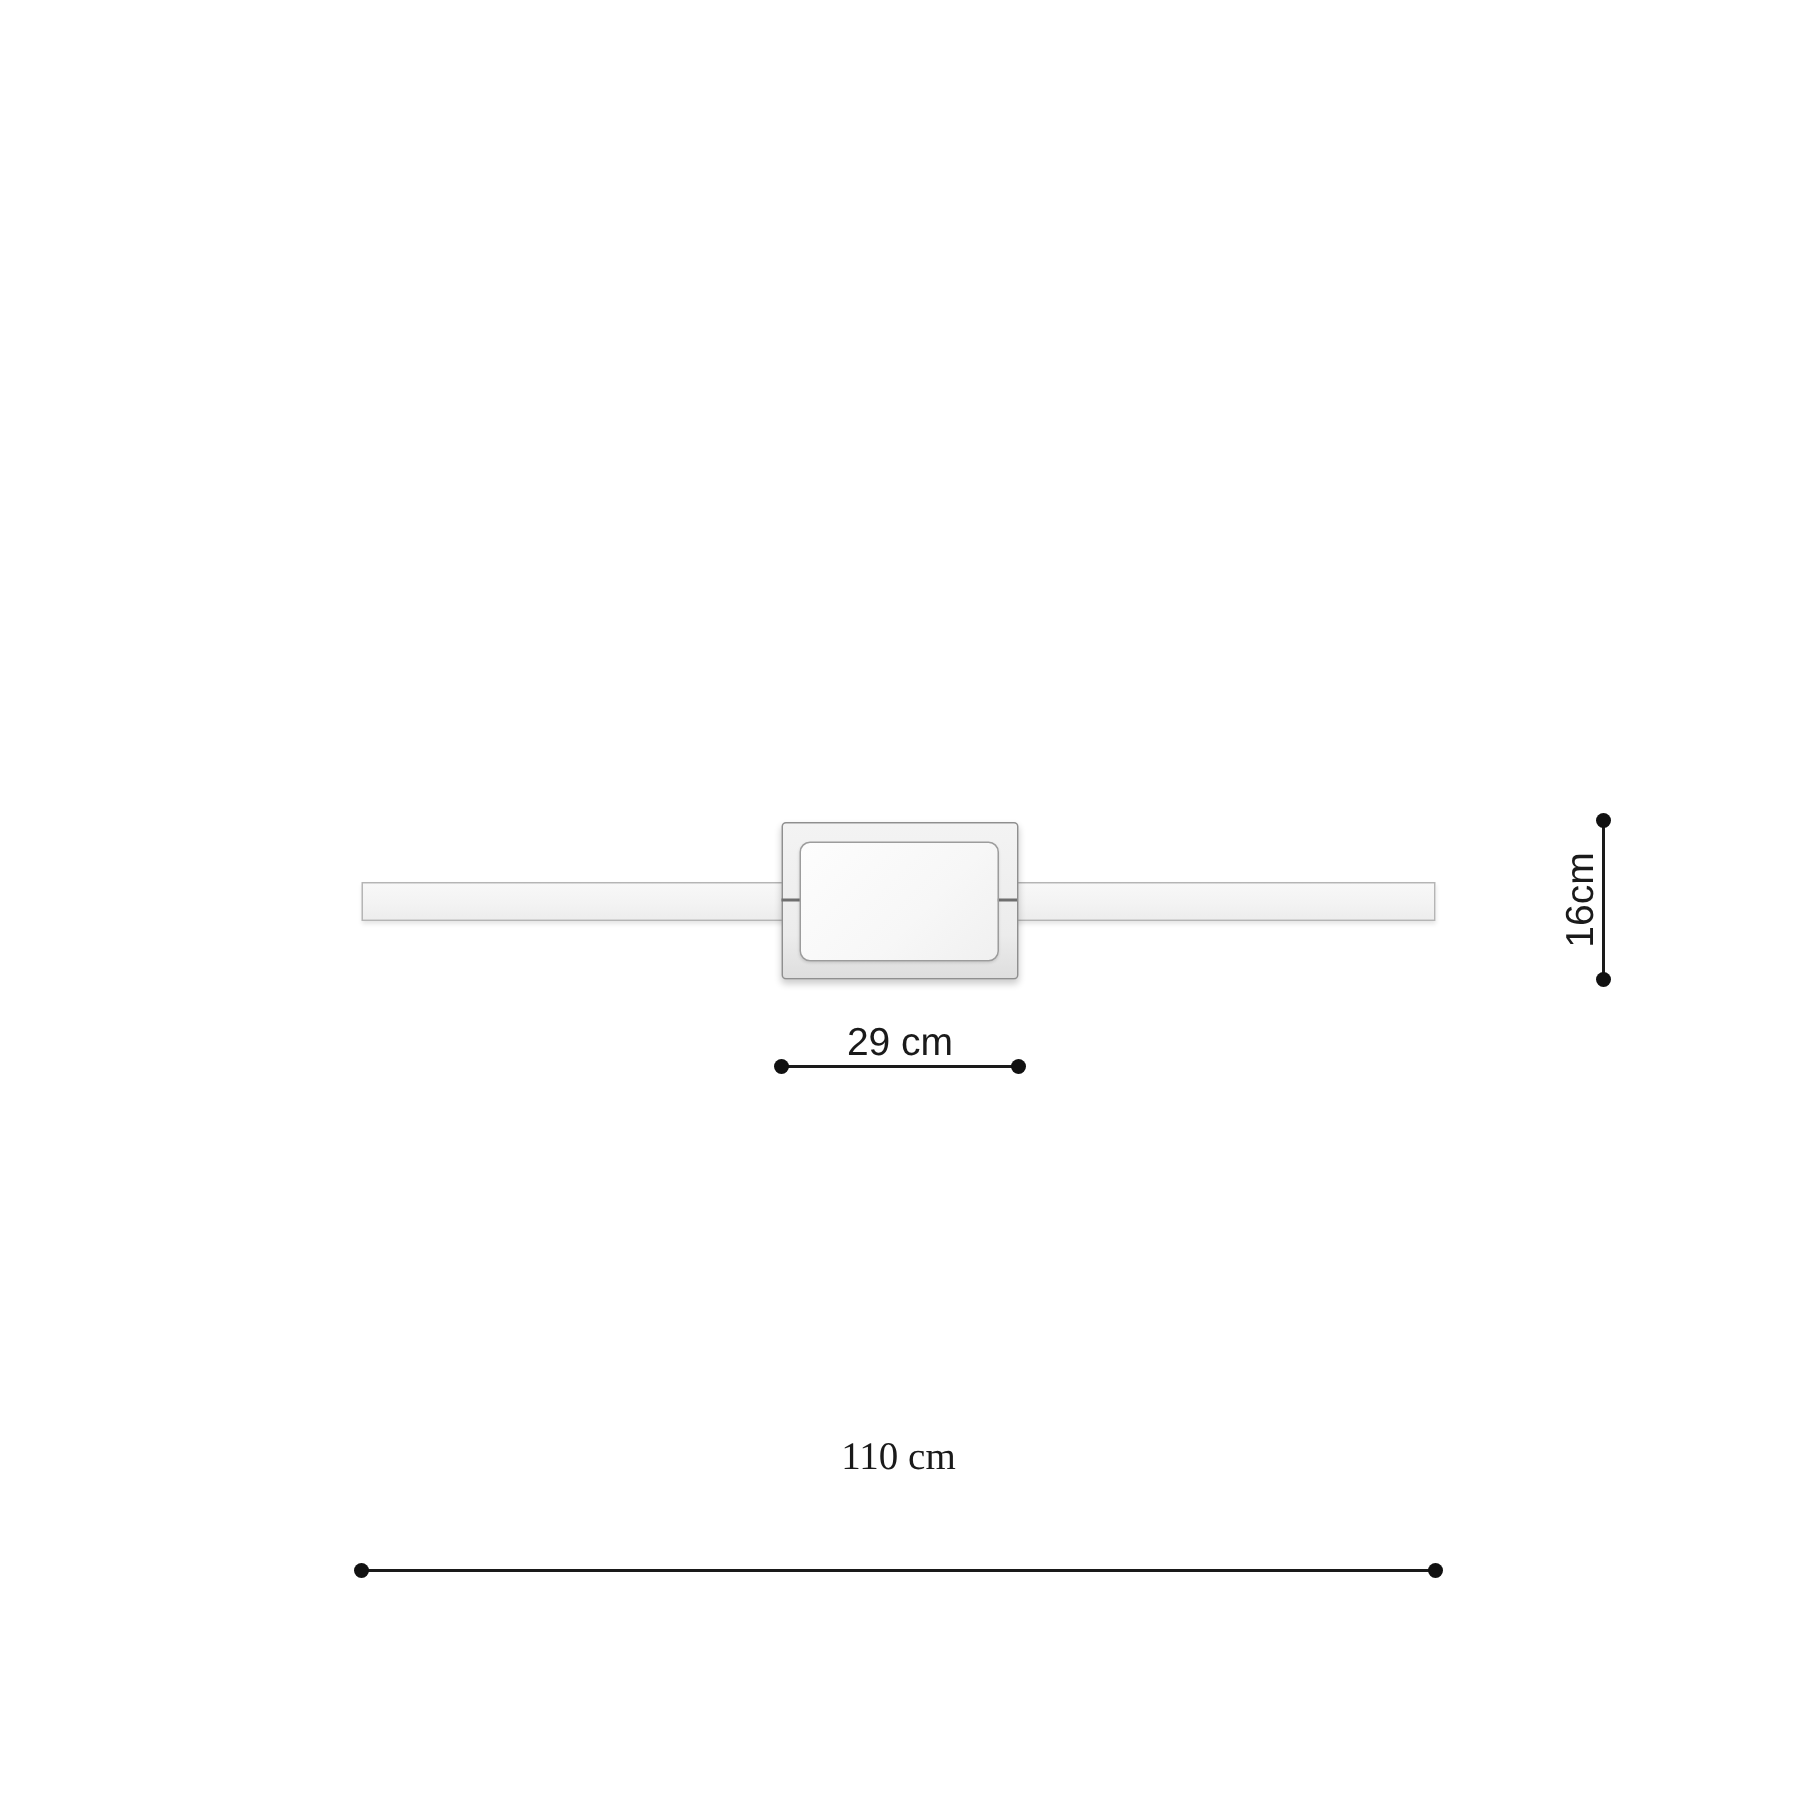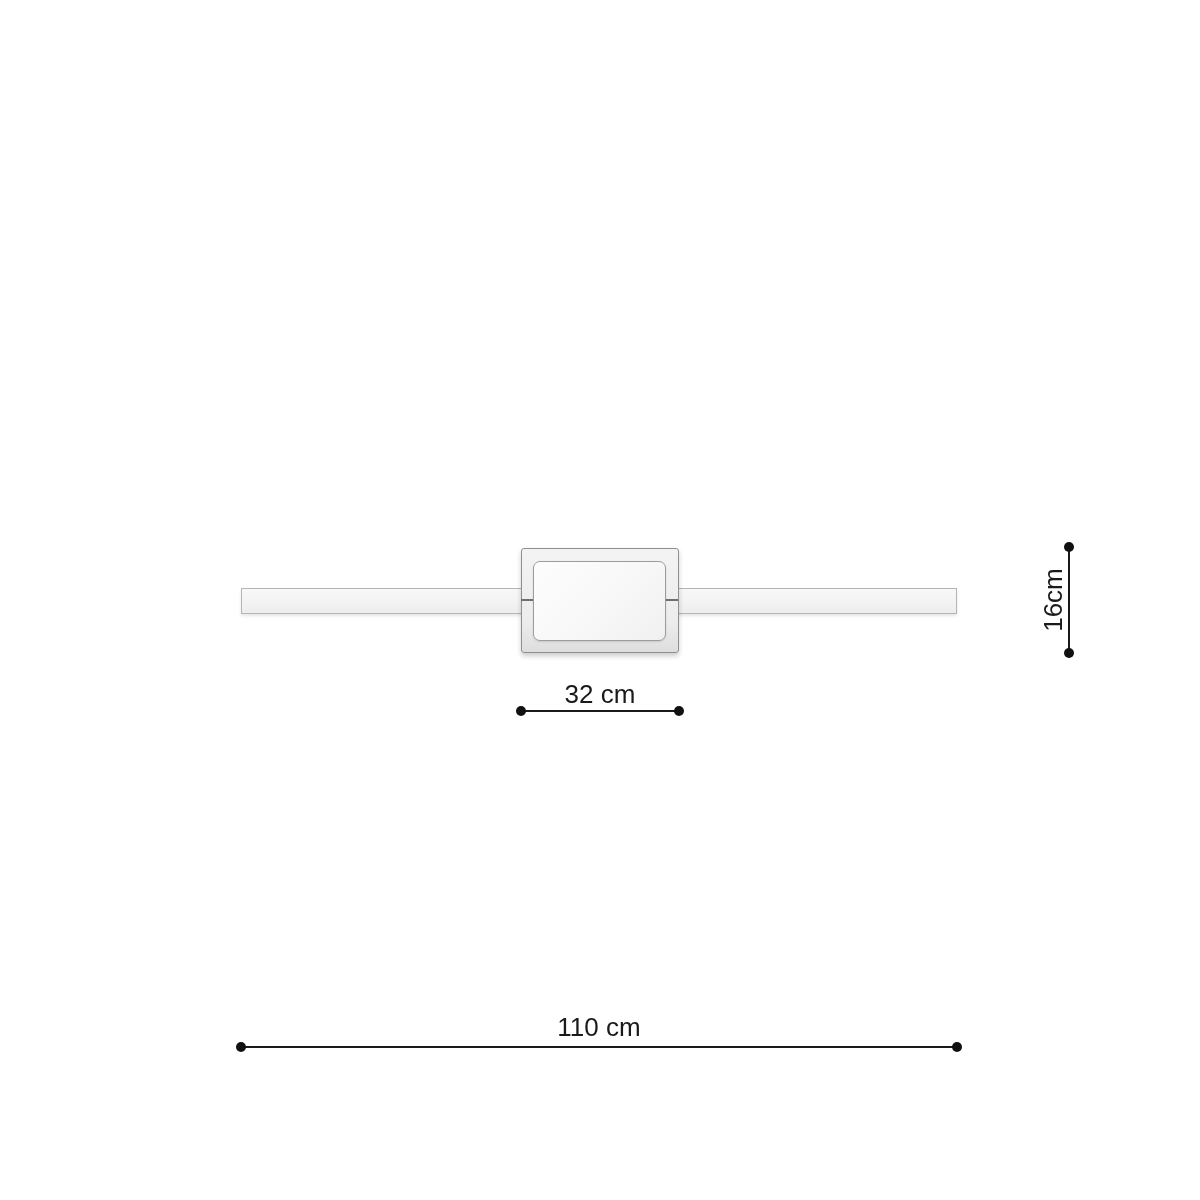--- a/index.html
+++ b/index.html
@@ -102,28 +102,28 @@
 <body>
 
 <div class="canvas">
 
   <div class="light-bar"></div>
   <div class="mount-plate"></div>
   <div class="seam left"></div>
   <div class="seam right"></div>
   <div class="inner-panel"></div>
 
-  <div class="dim-label" style="left:521px; top:680px; width:158px;">32 cm</div>
+  <div class="dim-label" style="left:521px; top:680px; width:158px;">29 cm</div>
   <div class="dim-line-h" style="left:521px; top:710px; width:158px;"></div>
   <div class="dim-dot" style="left:516px; top:706px;"></div>
   <div class="dim-dot" style="left:674px; top:706px;"></div>
 
   <div class="dim-label rotated" style="left:993px; top:586px; width:120px;">16cm</div>
   <div class="dim-line-v" style="left:1068px; top:547px; height:106px;"></div>
   <div class="dim-dot" style="left:1064px; top:542px;"></div>
   <div class="dim-dot" style="left:1064px; top:648px;"></div>
 
-  <div class="dim-label" style="left:241px; top:1013px; width:716px;">110 cm</div>
+  <div class="dim-label" style="left:241px; top:957px; width:716px;font-family:Liberation Serif, serif;">110 cm</div>
   <div class="dim-line-h" style="left:241px; top:1046px; width:716px;"></div>
   <div class="dim-dot" style="left:236px; top:1042px;"></div>
   <div class="dim-dot" style="left:952px; top:1042px;"></div>
 
 </div>
 
 </body></html>

